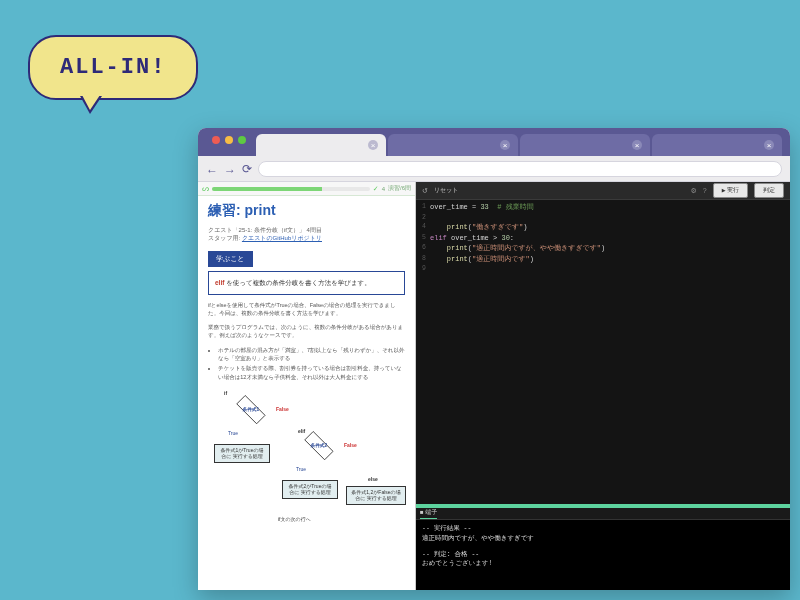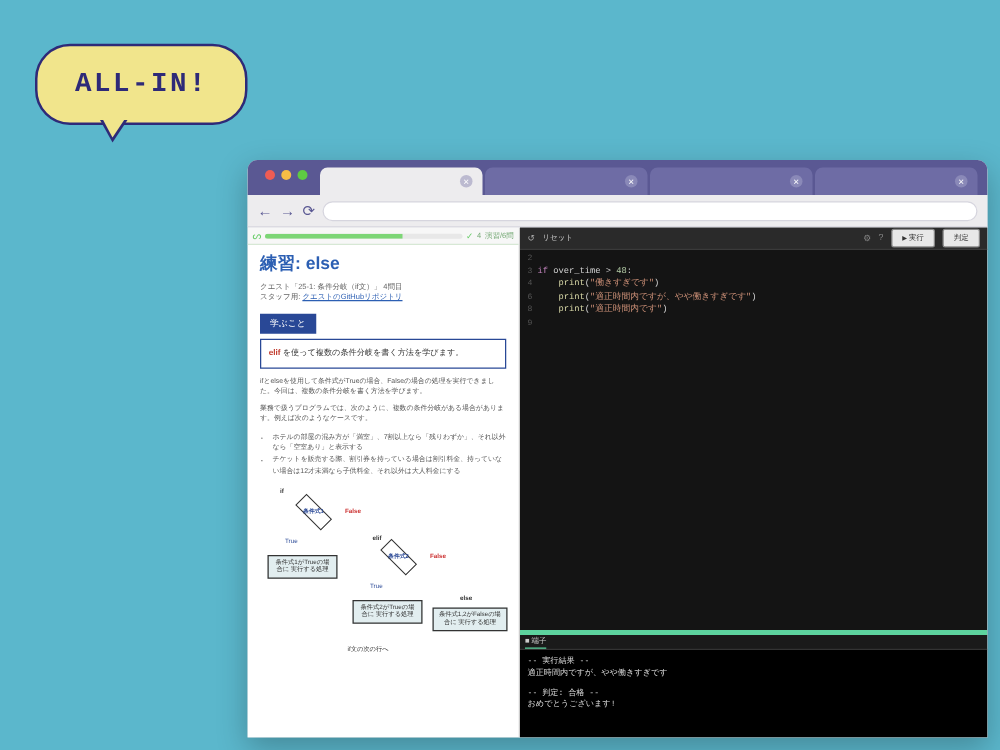--- a/index.html
+++ b/index.html
@@ -168,21 +168,21 @@
       <div class="progress">
         <span style="color:#6c6;font-size:8px">ᔕ</span>
         <div class="pbar">
             <i></i>
           </div>
         <span class="check">✓</span>
         <span>4</span>
         <span>演習/6問</span>
       </div>
       <div class="lesson">
-        <h1>練習: else</h1>
+        <h1>練習: print</h1>
         <div class="sub">
           <div>クエスト「25-1: 条件分岐（if文）」 4問目</div>
           <div><span>スタッフ用: </span><a>クエストのGitHubリポジトリ</a></div>
         </div>
         <div class="section-hdr">学ぶこと</div>
         <div class="box">
           <span class="kw">elif</span><span> を使って複数の条件分岐を書く方法を学びます。</span>
         </div>
         <div class="para">ifとelseを使用して条件式がTrueの場合、Falseの場合の処理を実行できました。今回は、複数の条件分岐を書く方法を学びます。</div>
         <div class="para">業務で扱うプログラムでは、次のように、複数の条件分岐がある場合があります。例えば次のようなケースです。</div>
@@ -220,30 +220,34 @@
         <span style="color:#aaa;font-size:7px">↺</span>
         <span class="reset">リセット</span>
         <div class="rtop-spacer"></div>
         <span class="rico">⚙</span>
         <span class="rico">?</span>
         <div class="rbtn play">実行</div>
         <div class="rbtn">判定</div>
       </div>
       <div class="editor" id="editor">
           <div class="line">
+            <div class="ln">1</div>
+            <div class="code"><span class="v">over_time</span><span class="o"> = </span><span class="n">33</span><span class="c">  # 残業時間</span></div>
+          </div>
+          <div class="line">
             <div class="ln">2</div>
             <div class="code"></div>
           </div>
           <div class="line">
-            <div class="ln">3</div>
-            <div class="code"><span class="k">if</span><span class="v"> over_time </span><span class="o">&gt; </span><span class="n">48</span><span class="o">:</span></div>
-          </div>
-          <div class="line">
             <div class="ln">4</div>
             <div class="code"><span class="v">    </span><span class="f">print</span><span class="o">(</span><span class="s">"働きすぎです"</span><span class="o">)</span></div>
+          </div>
+          <div class="line">
+            <div class="ln">5</div>
+            <div class="code"><span class="k">elif</span><span class="v"> over_time </span><span class="o">&gt; </span><span class="n">30</span><span class="o">:</span></div>
           </div>
           <div class="line">
             <div class="ln">6</div>
             <div class="code"><span class="v">    </span><span class="f">print</span><span class="o">(</span><span class="s">"適正時間内ですが、やや働きすぎです"</span><span class="o">)</span></div>
           </div>
           <div class="line">
             <div class="ln">8</div>
             <div class="code"><span class="v">    </span><span class="f">print</span><span class="o">(</span><span class="s">"適正時間内です"</span><span class="o">)</span></div>
           </div>
           <div class="line">

